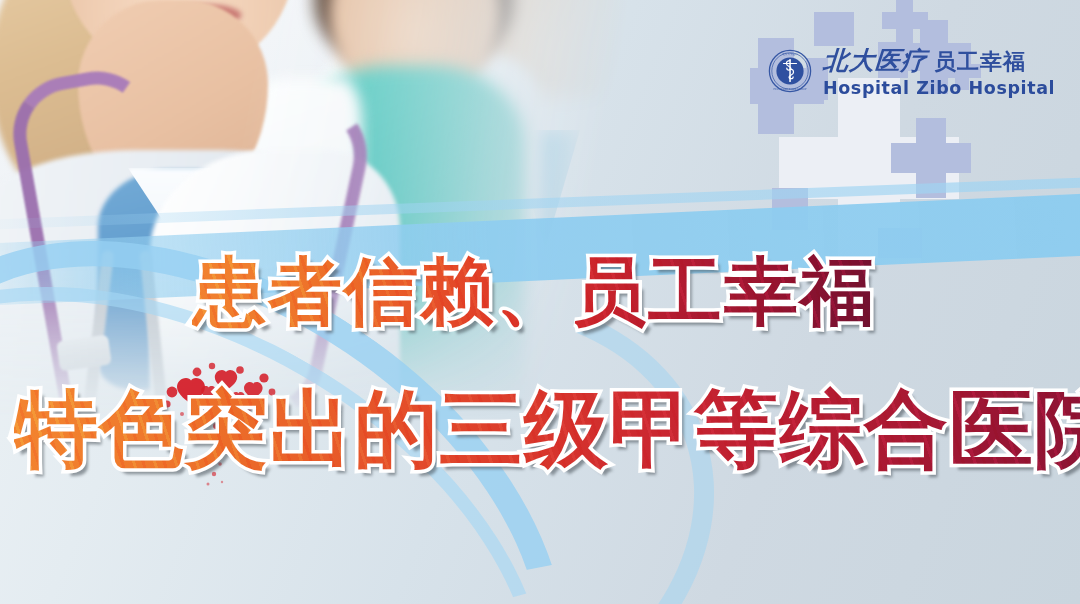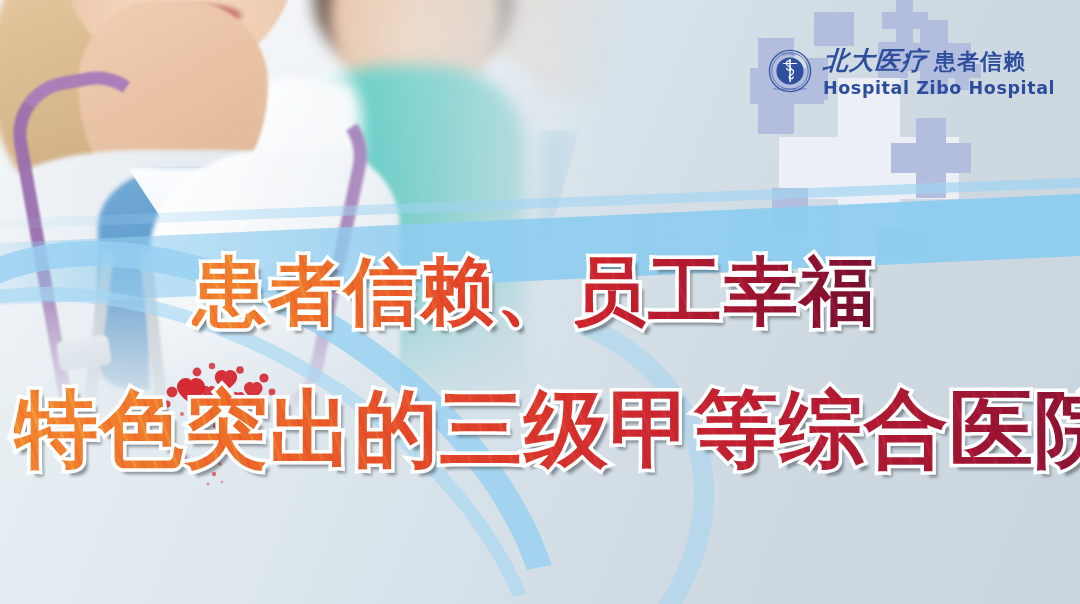--- a/index.html
+++ b/index.html
@@ -275,21 +275,21 @@
         <path d="M15.5 14.5h13" stroke="#ffffff" stroke-width="1.1" stroke-linecap="round"></path>
         <g fill="#3657a4" font-size="2.6" font-family="DejaVu Sans, sans-serif">
           <text x="22" y="5.6" text-anchor="middle">北京大学医疗</text>
           <text x="22" y="41.4" text-anchor="middle">PKU HEALTHCARE GROUP</text>
         </g>
       </svg>
     </span>
     <span class="logo-text">
       <span class="logo-cn">
         <span class="brand">北大医疗</span>
-        <span class="sub">患者信赖</span>
+        <span class="sub">员工幸福</span>
       </span>
       <span class="logo-en">Hospital Zibo Hospital</span>
     </span>
   </div>
 
   <div class="heart-wrap">
     <svg viewBox="0 0 140 140" width="140" height="140" aria-hidden="true">
       <g fill="#d5202a">
         <path d="M34 26c-5 0-9 4-9 9 0 8 11 14 14 17 3-3 14-9 14-17 0-5-4-9-9-9-2.4 0-4.2 1.2-5 2.6C38.2 27.2 36.4 26 34 26z" opacity=".95"></path>
         <path d="M70 18c-4 0-7.2 3.2-7.2 7.2 0 6.4 8.8 11.2 11.2 13.6 2.4-2.4 11.2-7.2 11.2-13.6 0-4-3.2-7.2-7.2-7.2-1.9 0-3.4 1-4 2.1-.6-1.1-2.1-2.1-4-2.1z" opacity=".92"></path>

